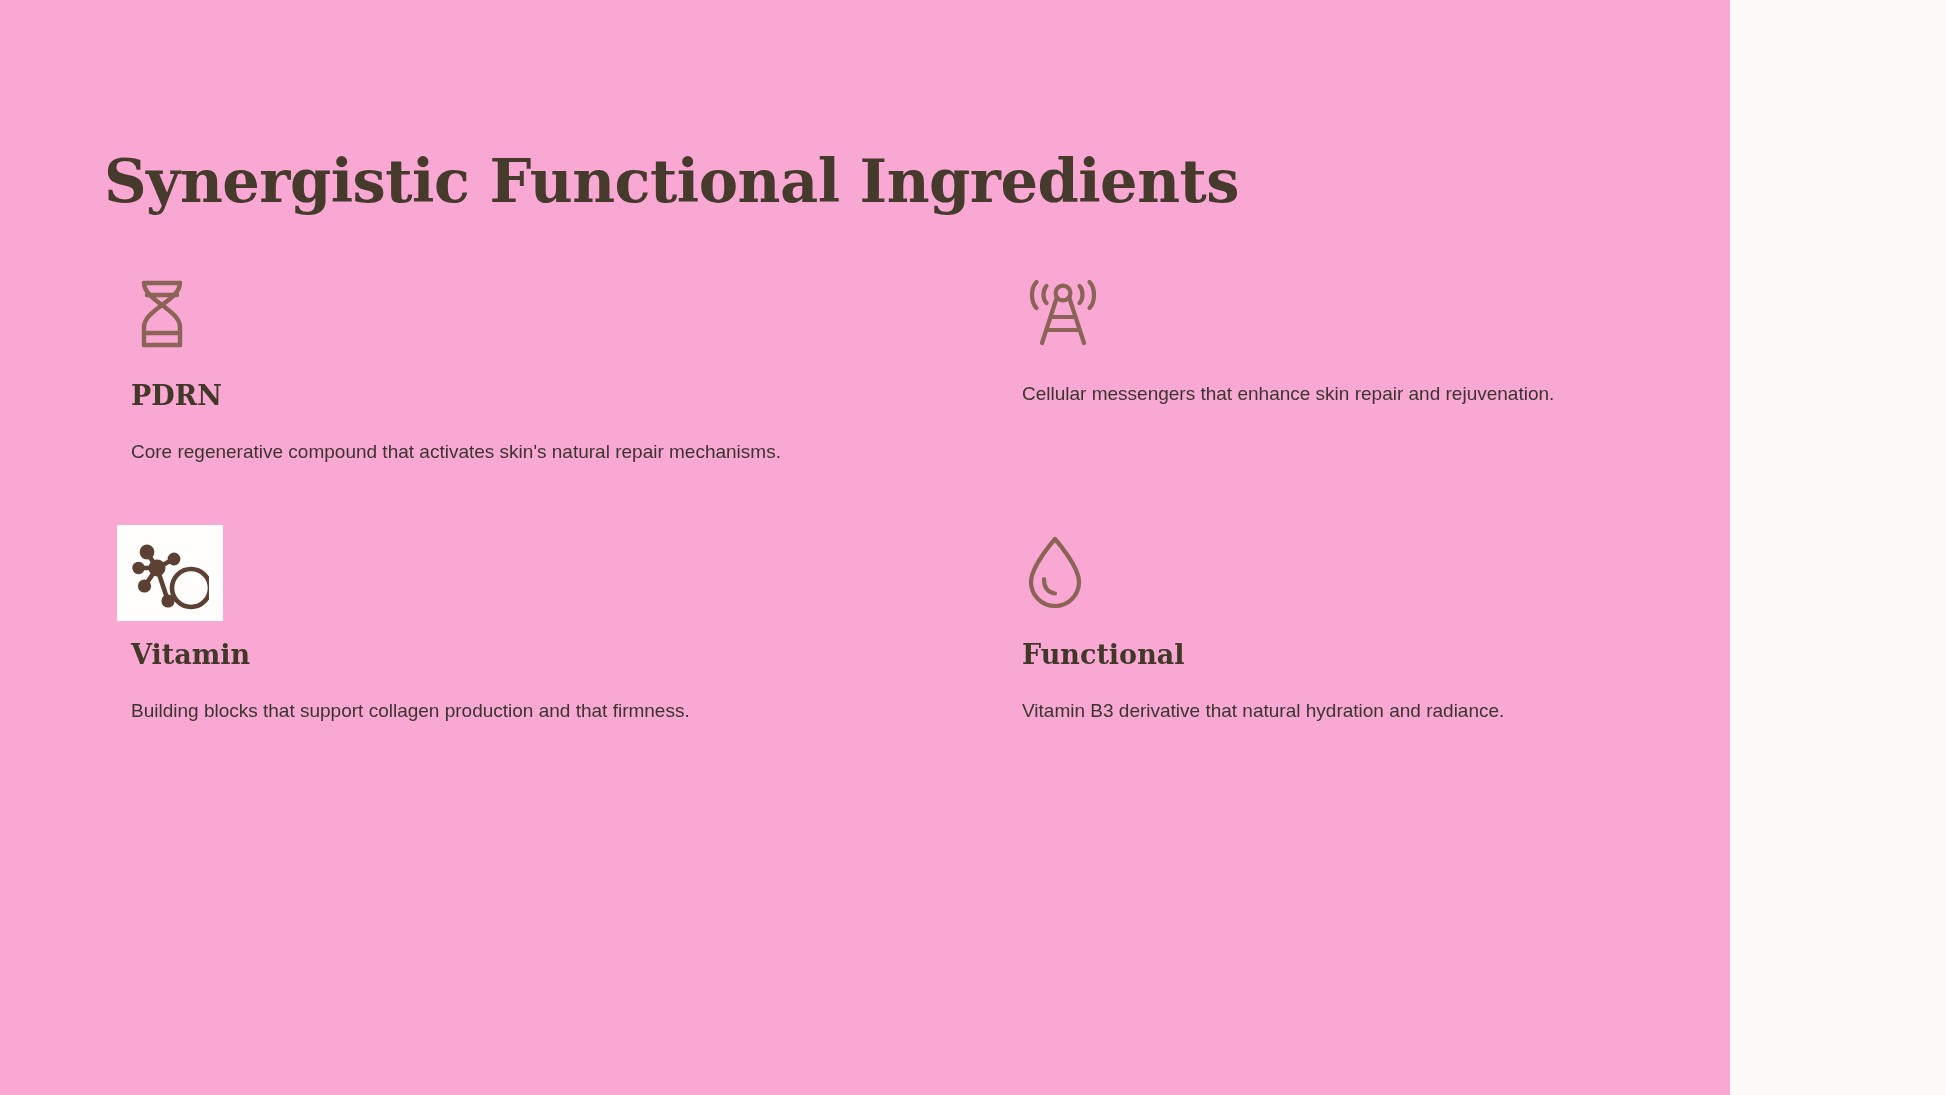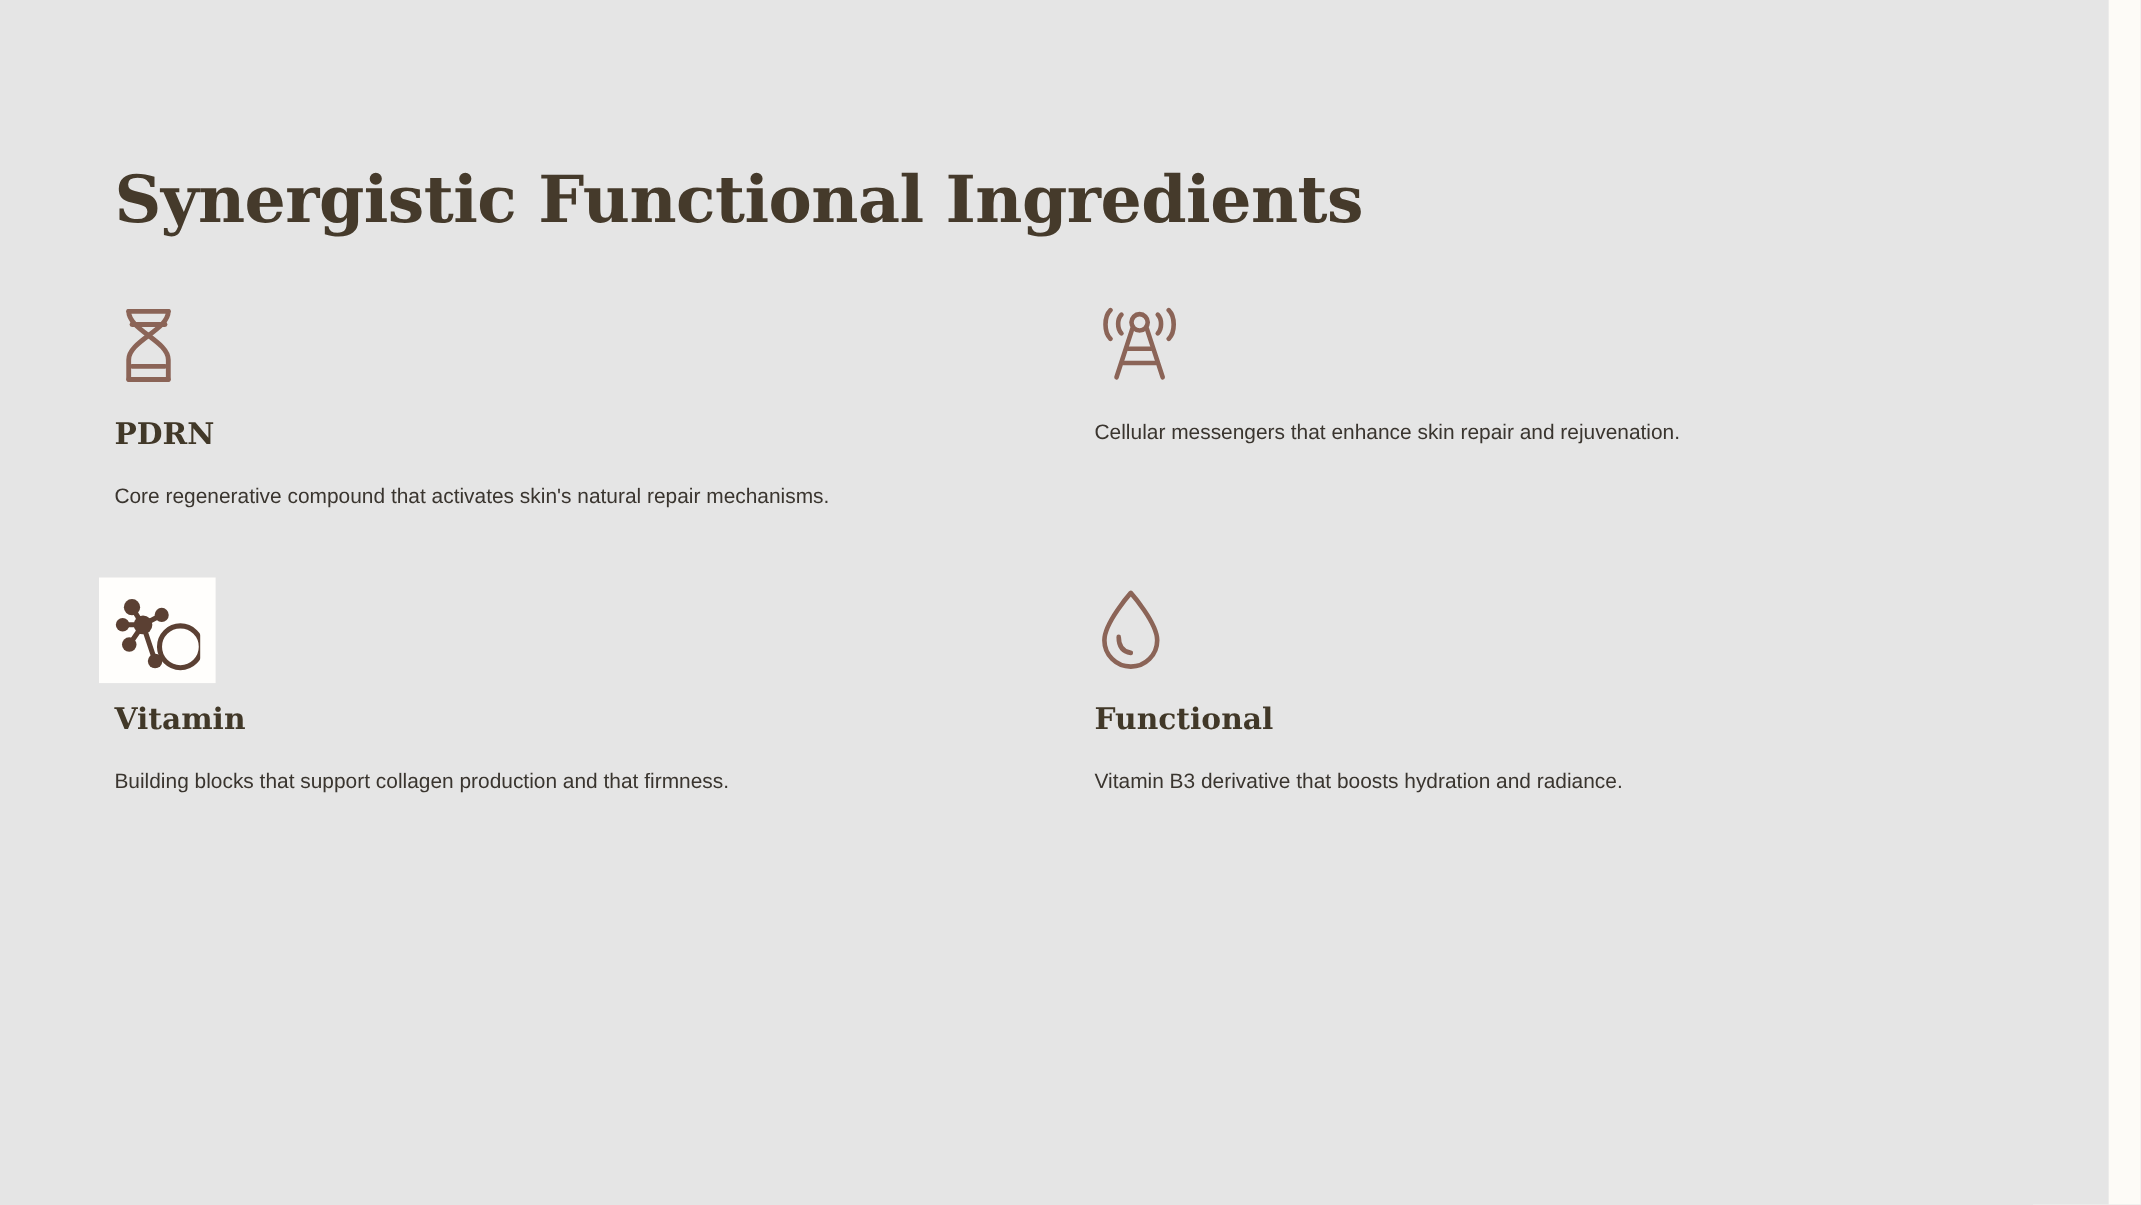--- a/index.html
+++ b/index.html
@@ -10,23 +10,23 @@
   body {
     width: 1946px;
     height: 1095px;
     background: #fdfbf7;
     font-family: "Liberation Sans", sans-serif;
     overflow: hidden;
   }
 
   .page {
     position: relative;
-    width: 1917px;
+    width: 1730px;
     height: 1095px;
-    background: #e5e5e5;
+    background: #f9a8d4;
     box-sizing: border-box;
   }
 
   .section {
     position: absolute;
     left: 104px;
     top: 150px;
     width: 1760px;
   }
 
@@ -45,20 +45,21 @@
     display: grid;
     grid-template-columns: 891px 869px;
     grid-template-rows: auto auto;
     column-gap: 0px;
     row-gap: 58px;
   }
 
   .card {
     position: relative;
     box-sizing: border-box;
+    margin-left: 27px;
   }
 
   .icon-wrap {
     width: 106px;
     height: 96px;
     display: flex;
     align-items: center;
     justify-content: flex-start;
     margin: 0 0 18px 0;
     box-sizing: border-box;
@@ -169,18 +170,18 @@
       </div>
 
       <div class="card r-col">
         <div class="icon-wrap">
           <svg width="66" height="78" viewBox="0 0 66 78" fill="none" stroke="#8b6457" stroke-width="4.2" stroke-linecap="round" stroke-linejoin="round">
             <path d="M33 5 C33 5 9 32 9 48 C9 61.3 19.7 72 33 72 C46.3 72 57 61.3 57 48 C57 32 33 5 33 5 Z"></path>
             <path d="M22 45 C22 54 26.5 58.5 33 59.5"></path>
           </svg>
         </div>
         <div class="card-title">Functional</div>
-        <p class="card-desc nowrapbreak">Vitamin B3 derivative that boosts hydration and radiance.</p>
+        <p class="card-desc nowrapbreak">Vitamin B3 derivative that natural hydration and radiance.</p>
       </div>
 
     </div>
   </div>
 </div>
 
 </body></html>

